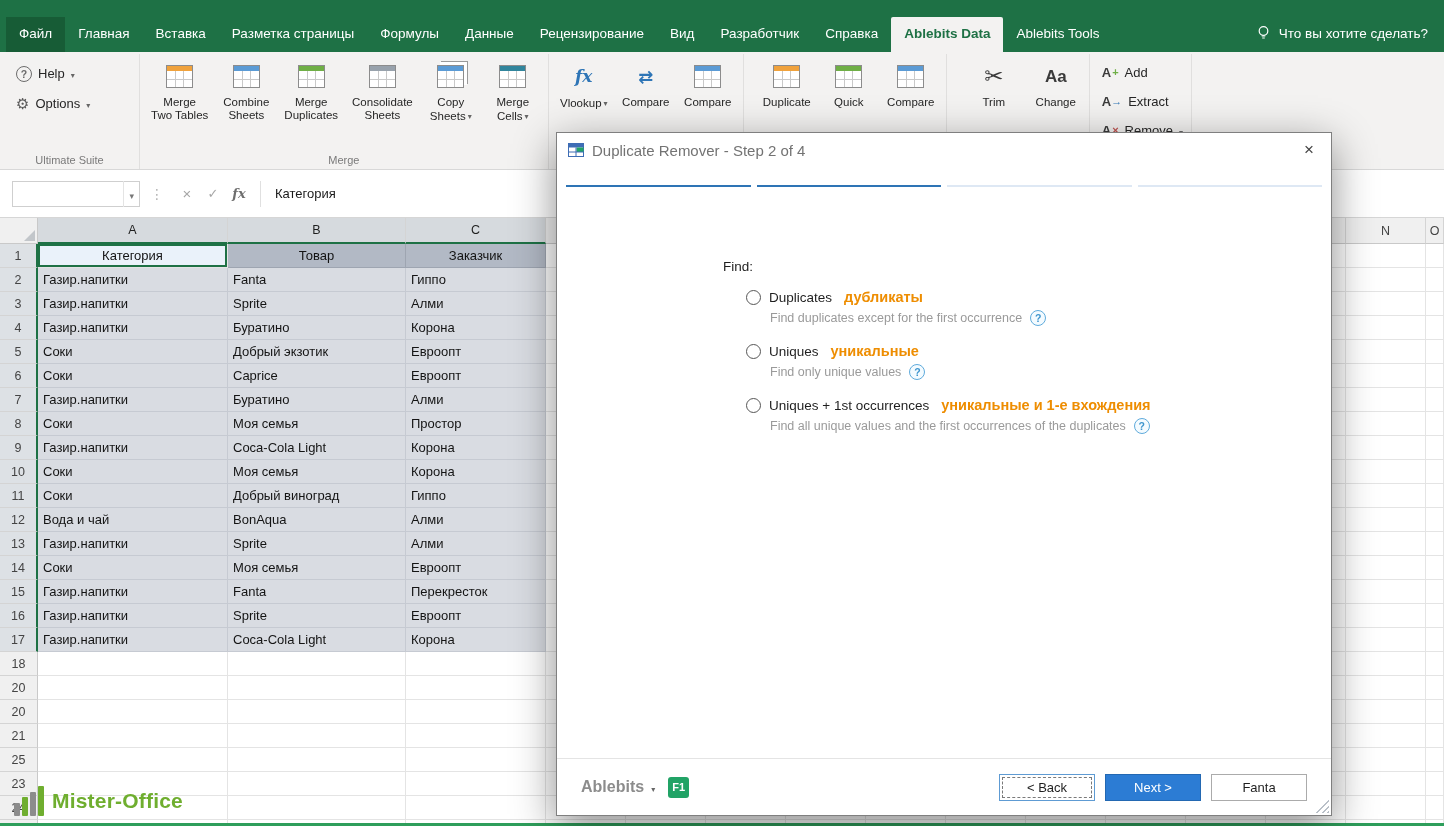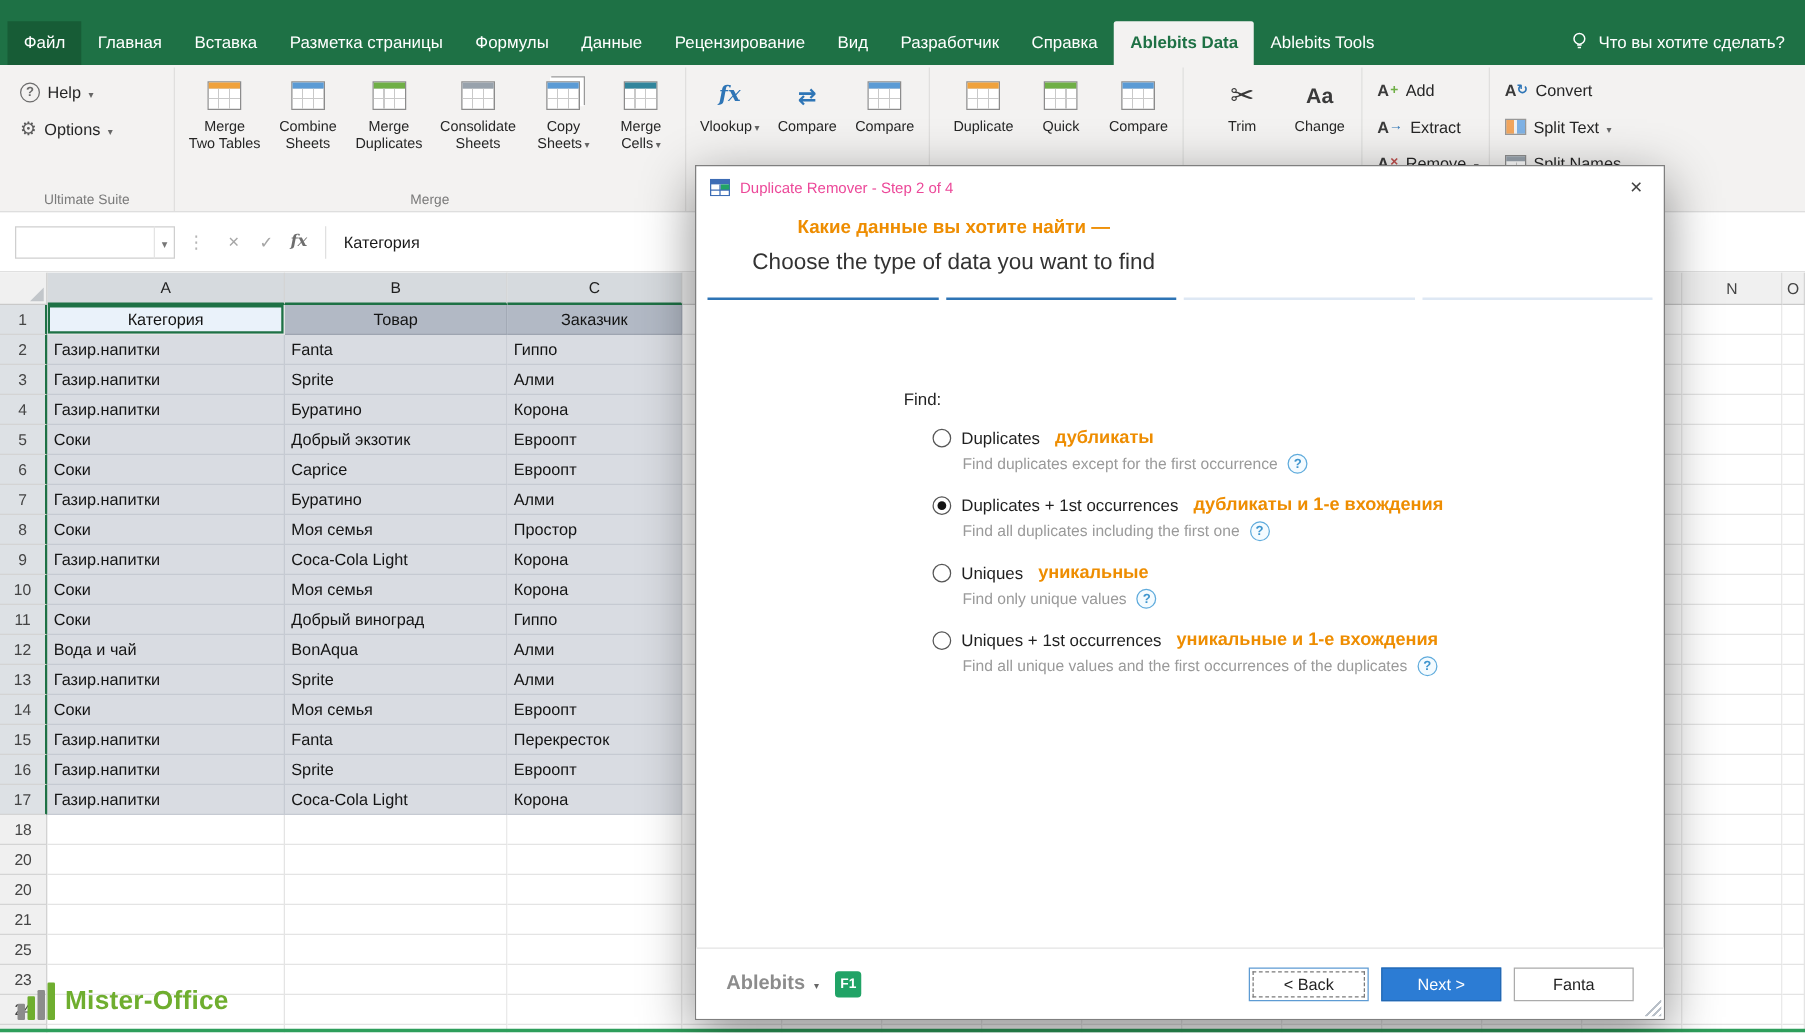--- a/index.html
+++ b/index.html
@@ -80,21 +80,21 @@
   .row-h{width:38px;border-right:1px solid #C9C9C9;border-bottom:1px solid #D4D4D4;background:#F0F0F0;display:flex;align-items:center;justify-content:center;font-size:12.5px;color:#444;flex:none}
   .row-h.sel{background:#DDE1E5;border-right:2px solid #1E7145}
   .cell{height:24px;border-right:1px solid #E4E4E4;border-bottom:1px solid #E4E4E4;font-size:13px;color:#141414;padding:0 5px;display:flex;align-items:center;white-space:nowrap;overflow:hidden;background:#fff;flex:none}
   .cell.range{background:#D9DCE2;border-color:#C6CAD2}
   .cell.thead{background:#B2B9C5;border-color:#9EA5B1;justify-content:center}
   .cell.acell{background:#EAF2FA;box-shadow:inset 0 0 0 2px #1E7145;justify-content:center}
 
   
   .dialog{position:absolute;left:556px;top:132px;width:776px;height:684px;background:#fff;border:1px solid #7F7F7F;box-shadow:0 12px 40px rgba(0,0,0,.45);z-index:10}
   .dlg-titlebar{height:34px;display:flex;align-items:center;padding:0 4px 0 11px;gap:8px}
-  .dlg-title{font-size:12px;color:#ec4899}
+  .dlg-title{font-size:15px;color:#737373}
   .dlg-close{margin-left:auto;width:36px;height:28px;display:flex;align-items:center;justify-content:center;color:#444;font-size:17px}
   .dlg-close::before{content:"×"}
   .dlg-head{margin:6px 0 0 20px;width:372px;text-align:center}
   .dlg-head-ru{color:#EE8D01;font-weight:bold;font-size:15px;margin-bottom:9px}
   .dlg-head-en{color:#333;font-size:18px}
   .steps{display:flex;gap:6px;margin:18px 9px 0}
   .step{flex:1;height:2px;background:#DEE8F4}
   .step.done{background:#2E74B5}
   .dlg-body{margin:72px 0 0 166px}
   .find-label{font-size:13.5px;color:#1F1F1F;margin-bottom:15px}
@@ -330,37 +330,20 @@
           <span class="gly icon-extract"></span>
           <span>Extract</span>
         </div>
         <div class="small-btn">
           <span class="gly icon-remove"></span>
           <span>Remove</span>
           <span class="dd-arrow"></span>
         </div>
       </div>
   </div>
-  <div class="group last">
-    <div class="stack tight">
-        <div class="small-btn">
-          <span class="gly icon-convert"></span>
-          <span>Convert</span>
-        </div>
-        <div class="small-btn">
-          <span class="split-ic"></span>
-          <span>Split Text</span>
-          <span class="dd-arrow"></span>
-        </div>
-        <div class="small-btn">
-          <span class="mtbl sm hd-gray"></span>
-          <span>Split Names</span>
-        </div>
-      </div>
-  </div>
 </div>
 
 <div class="formula-row">
   <div class="name-box">
       <span class="nb-arrow"></span>
     </div>
   <span class="fb-dots"></span>
   <span class="fb-btn fb-x"></span>
   <span class="fb-btn fb-check"></span>
   <span class="fb-btn fb-fx">fx</span>
@@ -858,54 +841,39 @@
       <rect x="0.5" y="0.5" width="15" height="13" fill="#fff" stroke="#3E6DB5"></rect>
       <rect x="0.5" y="0.5" width="15" height="4" fill="#3E6DB5"></rect>
       <rect x="8.5" y="4.5" width="7" height="4.5" fill="#21A366"></rect>
       <line x1="8" y1="4.5" x2="8" y2="13.5" stroke="#3E6DB5"></line>
       <line x1="0.5" y1="9" x2="15.5" y2="9" stroke="#3E6DB5"></line>
     </svg>
     <span class="dlg-title">Duplicate Remover - Step 2 of 4</span>
     <div class="dlg-close"></div>
   </div>
 
-  <div class="dlg-head">
-    <div class="dlg-head-ru">Какие данные вы хотите найти —</div>
-    <div class="dlg-head-en">Choose the type of data you want to find</div>
-  </div>
 
   <div class="steps">
       <div class="step done"></div>
       <div class="step done"></div>
       <div class="step"></div>
       <div class="step"></div>
     </div>
 
   <div class="dlg-body">
     <div class="find-label">Find:</div>
     <div>
         <div class="opt">
           <div class="opt-row">
             <span class="radio"></span>
             <span class="opt-label">Duplicates</span>
             <span class="opt-ann">дубликаты</span>
           </div>
           <div class="opt-desc">
             <span>Find duplicates except for the first occurrence</span>
-            <span class="q"></span>
-          </div>
-        </div>
-        <div class="opt">
-          <div class="opt-row">
-            <span class="radio on"></span>
-            <span class="opt-label">Duplicates + 1st occurrences</span>
-            <span class="opt-ann">дубликаты и 1-е вхождения</span>
-          </div>
-          <div class="opt-desc">
-            <span>Find all duplicates including the first one</span>
             <span class="q"></span>
           </div>
         </div>
         <div class="opt">
           <div class="opt-row">
             <span class="radio"></span>
             <span class="opt-label">Uniques</span>
             <span class="opt-ann">уникальные</span>
           </div>
           <div class="opt-desc">

